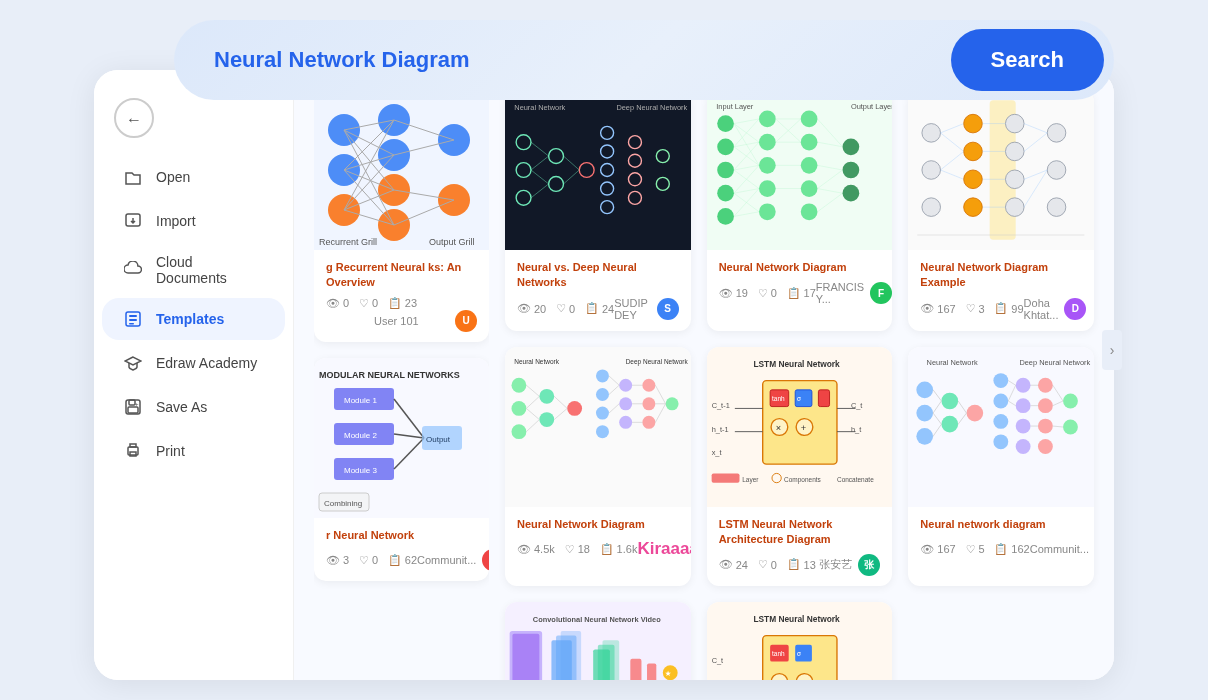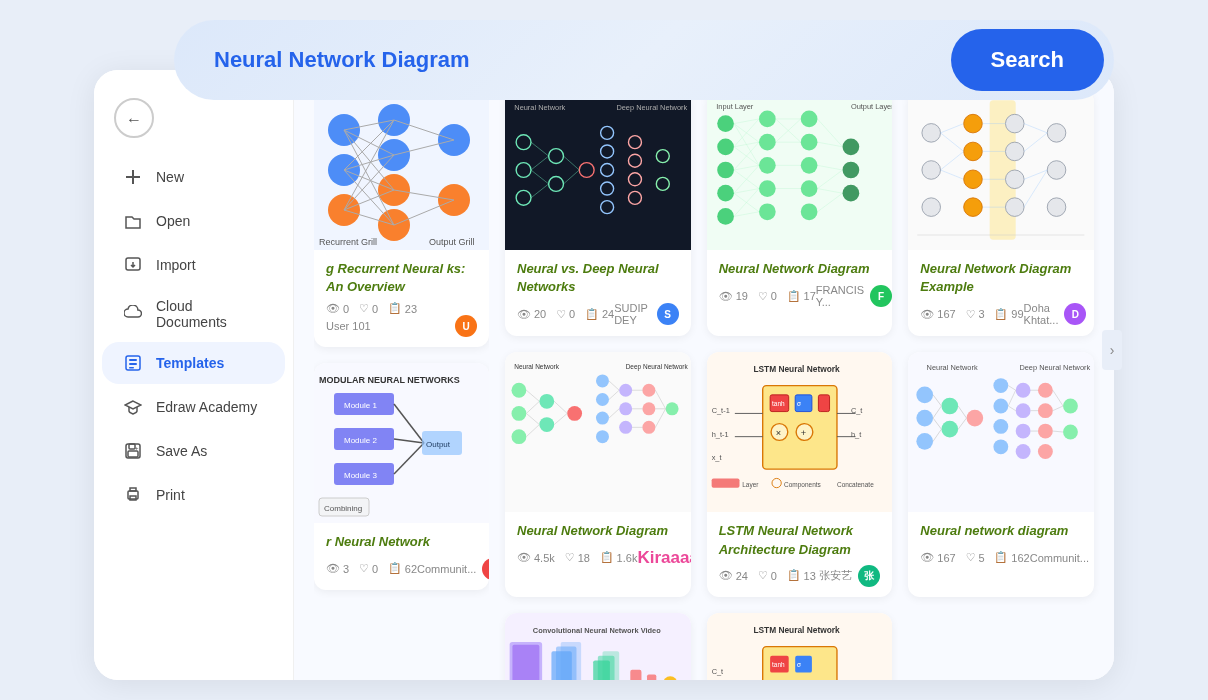--- a/index.html
+++ b/index.html
@@ -152,26 +152,25 @@
       height: 160px;
       overflow: hidden;
       position: relative;
     }
 
     .card-info {
       padding: 10px 12px;
     }
 
     .card-title {
-      font-size: 13px;
+      font-size: 11px;
       font-weight: 600;
-      color: #4d7c0f;
+      color: #c2410c;
       margin-bottom: 6px;
       line-height: 1.4;
-      font-style: italic;
     }
 
     .card-meta {
       display: flex;
       align-items: center;
       justify-content: space-between;
       font-size: 11px;
       color: #888;
     }
 
@@ -220,29 +219,20 @@
     <button class="search-button">Search</button>
   </div>
 
   <div class="main-card">
 
     <div class="sidebar">
       <div class="back-btn">
         <span>←</span>
       </div>
 
-      <div class="sidebar-item">
-        <span class="icon">
-          <svg width="18" height="18" viewBox="0 0 18 18">
-              <rect x="8" y="2" width="2" height="14" fill="#555"></rect>
-              <rect x="2" y="8" width="14" height="2" fill="#555"></rect>
-            </svg>
-        </span>
-        <span>New</span>
-      </div>
 
       <div class="sidebar-item">
         <span class="icon">
           <svg width="18" height="18" viewBox="0 0 18 18">
               <path d="M2 5h6l2 2h6v9H2z" fill="none" stroke="#555" stroke-width="1.5"></path>
             </svg>
         </span>
         <span>Open</span>
       </div>
 
@@ -357,21 +347,21 @@
             <div class="card-info">
               <div class="card-title">g Recurrent Neural ks: An Overview</div>
               <div class="card-meta">
                 <div class="card-stats">
                   <span class="stat">👁 <span>0</span></span>
                   <span class="stat">♡ <span>0</span></span>
                   <span class="stat">📋 <span>23</span></span>
                 </div>
               </div>
               <div class="card-author">
-                <span style="flex:1;font-size:11px;color:#888;">User 101</span>
+                <span style="flex:1;font-size:11px;color:#888;margin-left:48px;">User 101</span>
                 <div class="avatar" style="background:#f97316;">U</div>
               </div>
             </div>
           </div>
 
           <div class="card">
             <div class="card-image">
               <svg width="175" height="160" viewBox="0 0 175 160" style="background:#f8f9ff;">
                 <text x="5" y="20" font-size="9" fill="#333" font-weight="bold">MODULAR NEURAL NETWORKS</text>
 

